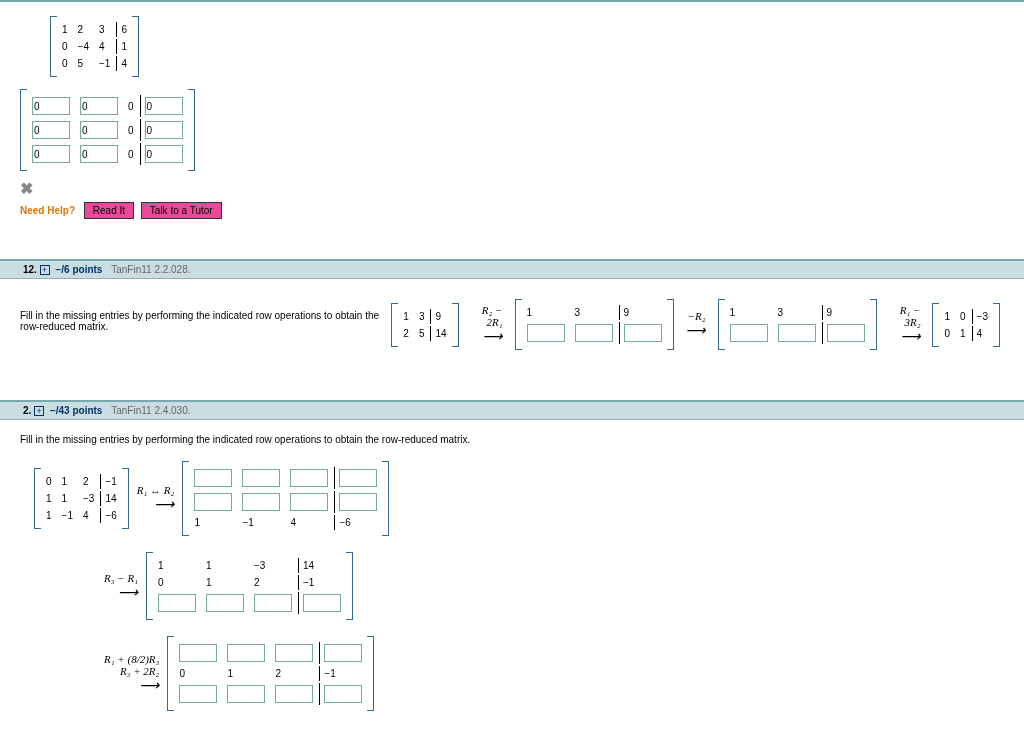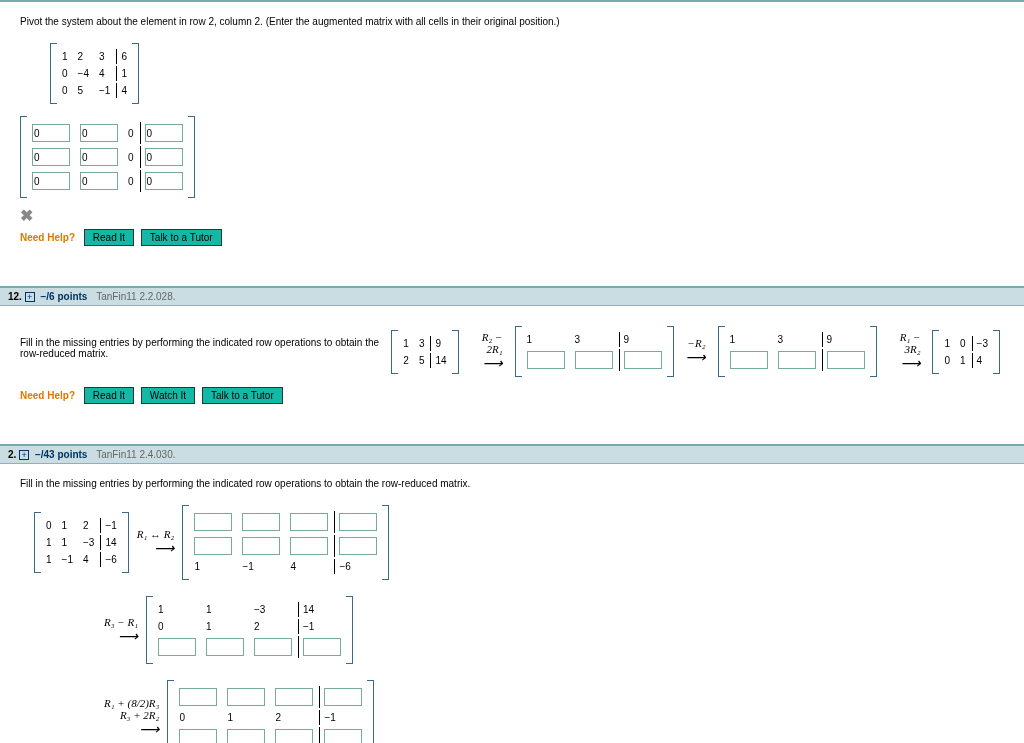--- a/index.html
+++ b/index.html
@@ -1,44 +1,43 @@
 <!DOCTYPE html>
 <html><head>
 <meta charset="utf-8">
 <style>
 body{margin:0;font-family:Arial,Helvetica,sans-serif;font-size:10px;color:#000;background:#fff}
 .q{border-top:2px solid #7aa}
-.qhdr{background:#c9dde2;padding:3px 8px;font-size:10px;border-bottom:1px solid #9ab}
+.qhdr{background:#c9dde2;padding:3px 23px;font-size:10px;border-bottom:1px solid #9ab}
 .qhdr .num{color:#000;font-weight:bold}
 .qhdr .pts{color:#036;font-weight:bold}
 .qhdr .src{color:#666;margin-left:6px}
 .qbody{padding:10px 20px}
 .instr{margin:4px 0 12px 0}
 .need{color:#d70;font-weight:bold;margin-right:6px}
-.btn{display:inline-block;background:#14b8a6;border:1px solid #333;padding:2px 8px;font-size:10px;margin-right:4px;cursor:pointer}
+.btn{display:inline-block;background:#ec4899;border:1px solid #333;padding:2px 8px;font-size:10px;margin-right:4px;cursor:pointer}
 .xmark{color:#888;font-size:16px;font-weight:bold;margin:4px 0}
 .augbar{border-left:1px solid #000}
 .inp{width:34px;height:14px;font-size:10px;border:1px solid #7a9;padding:1px;text-align:left}
 .bigbr{display:inline-block;vertical-align:middle;position:relative;padding:4px 6px;margin:4px}
 .bigbr::before,.bigbr::after{content:"";position:absolute;top:0;bottom:0;width:6px;border:1.5px solid #3a6a8a}
 .bigbr::before{left:0;border-right:none}
 .bigbr::after{right:0;border-left:none}
 .bigbr table td{padding:2px 4px}
 .row12{display:flex;align-items:center;flex-wrap:nowrap;gap:4px;margin:6px 0}
 .op{font-family:"Times New Roman",serif;font-style:italic;font-size:11px;text-align:right;padding:0 4px}
 .arrow{font-size:14px}
 .step{display:flex;align-items:center;margin:8px 0 8px 80px}
 .plus{display:inline-block;width:8px;height:8px;border:1px solid #036;color:#036;text-align:center;line-height:8px;font-size:9px;margin-right:3px}
 </style>
 </head>
 <body>
 
 <div class="q">
 <div class="qbody">
-<div class="instr">Pivot the system about the element in row 2, column 2. (Enter the augmented matrix with all cells in their original position.)</div>
 
 <div class="bigbr" style="margin-left:30px">
 <table>
           <tbody>
 <tr>
               <td>1</td>
               <td>2</td>
               <td>3</td>
               <td class="augbar">6</td>
             </tr>
@@ -170,26 +169,20 @@
               </tr>
 <tr>
                 <td>0</td>
                 <td>1</td>
                 <td class="augbar">4</td>
               </tr>
 </tbody>
           </table>
         </span>
 </div>
-<div>
-<span class="need">Need Help?</span>
-<span class="btn">Read It</span>
-<span class="btn">Watch It</span>
-<span class="btn">Talk to a Tutor</span>
-</div>
 </div>
 </div>
 
 <div class="q" style="margin-top:30px">
 <div class="qhdr">
 <span class="num">2.</span>
 <span class="plus">+</span>
 <span class="pts">−/43 points</span>
 <span class="src">TanFin11 2.4.030.</span>
 </div>

